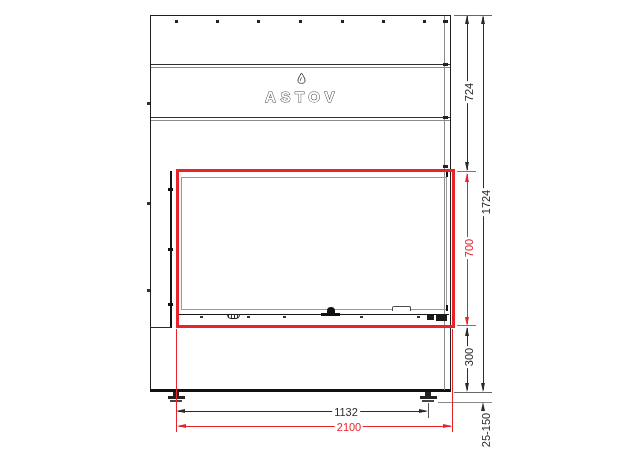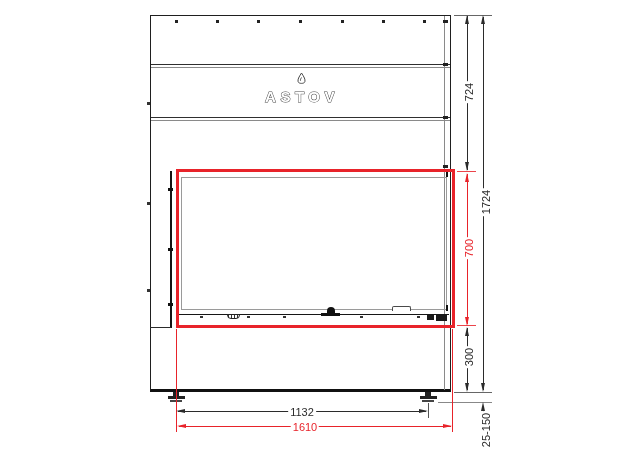--- a/index.html
+++ b/index.html
@@ -13,21 +13,21 @@
   .redline{background:var(--red);}
   
   .ar{position:absolute;width:0;height:0;color:var(--ink);}
   .ar.redk{color:var(--red);}
   .ar.up{border-left:2.6px solid transparent;border-right:2.6px solid transparent;border-bottom:9px solid;}
   .ar.down{border-left:2.6px solid transparent;border-right:2.6px solid transparent;border-top:9px solid;}
   .ar.left{border-top:2.6px solid transparent;border-bottom:2.6px solid transparent;border-right:9px solid;}
   .ar.right{border-top:2.6px solid transparent;border-bottom:2.6px solid transparent;border-left:9px solid;}
   .dlabel{position:absolute;font-size:11px;line-height:1;color:var(--ink);background:#fff;
           padding:1px 2px;white-space:nowrap;}
-  .hor{transform:translate(-50%,-50%);}
+  .hor{transform:translate(-50%,-50%);margin-left:44px;}
   .rot{transform:translate(-50%,-50%) rotate(-90deg);}
   .redt{color:var(--red);}
   .dot{position:absolute;width:2.5px;height:2.5px;background:#222;top:20px;}
   .rtick{position:absolute;left:443px;width:4.5px;height:3px;background:#222;}
   .ltick{position:absolute;left:146.5px;width:3.5px;height:2.5px;background:#333;}
   .hinge{position:absolute;left:167.5px;width:5.5px;height:3px;background:#111;}
   .dtick{position:absolute;width:2.5px;height:2.5px;background:#333;top:315.5px;}
 </style>
 </head>
 <body>
@@ -128,15 +128,15 @@
   <div class="dlabel rot" style="left:486px;top:430px;">25-150</div>
 
   <div class="hline" style="left:178px;top:411px;width:248px;"></div>
   <div class="ar left" style="left:176px;top:408.9px;"></div>
   <div class="ar right" style="left:419px;top:408.9px;"></div>
   <div class="dlabel hor" style="left:302px;top:412px;">1132</div>
 
   <div class="hline redline" style="left:179px;top:426px;width:272px;"></div>
   <div class="ar left redk" style="left:177px;top:423.9px;"></div>
   <div class="ar right redk" style="left:443px;top:423.9px;"></div>
-  <div class="dlabel hor redt" style="left:305px;top:427px;">1610</div>
+  <div class="dlabel hor redt" style="left:305px;top:427px;">2100</div>
 
 </div>
 
 </body></html>

